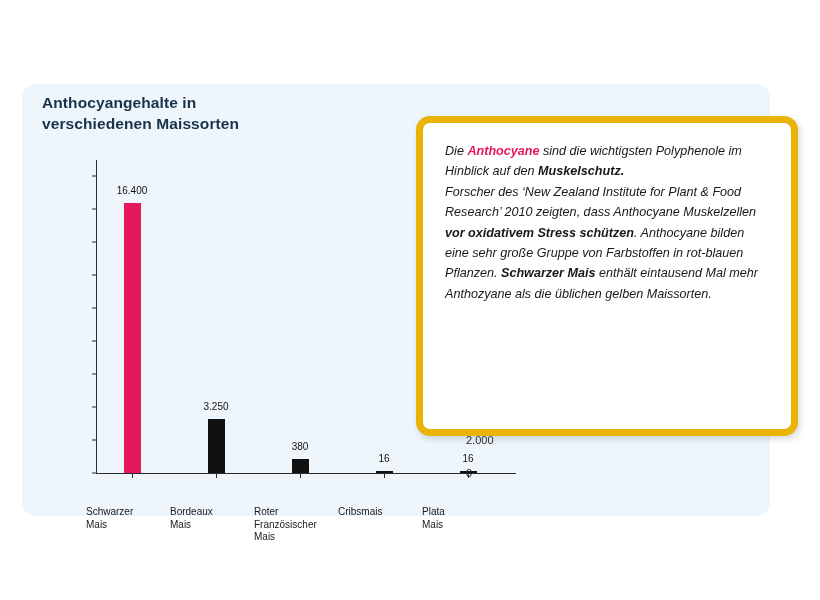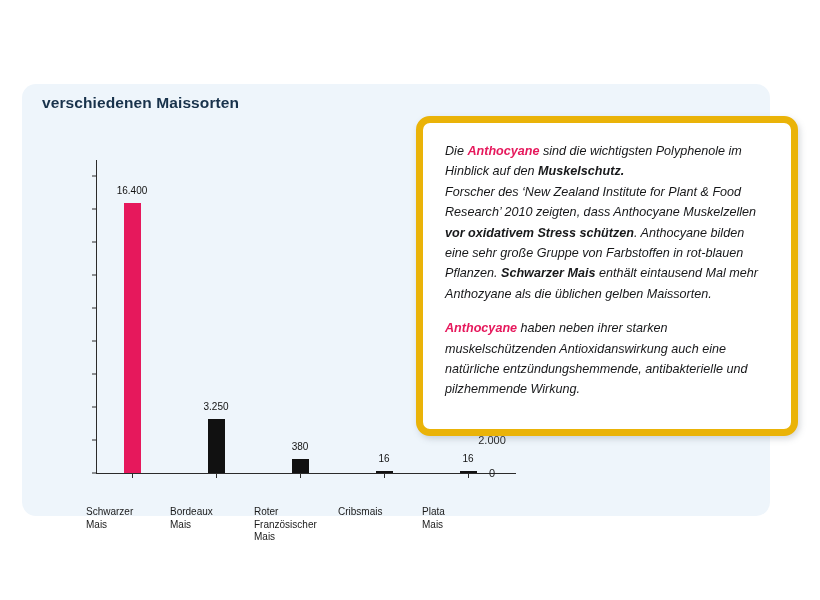--- a/index.html
+++ b/index.html
@@ -67,21 +67,21 @@
     left: 58px;
     top: 313px;
     width: 420px;
     height: 1px;
     background: #2b2b2b;
   }
   .ytick {
     position: absolute;
     right: 0;
     width: 52px;
-    text-align: center;
+    text-align: left;
     font-size: 11px;
     color: #1d1d1d;
     transform: translateY(-50%);
   }
   .ytick-mark {
     position: absolute;
     width: 5px;
     height: 1px;
     background: #2b2b2b;
     left: 54px;
@@ -158,20 +158,21 @@
   }
 </style>
 </head>
 <body>
 
 <div id="page">
 
   <div class="panel"></div>
 
   <div class="chart-title">
+    <div>Anthocyangehalte in</div>
     <div>verschiedenen Maissorten</div>
   </div>
 
   <div class="chart">
     <div class="axis-y"></div>
     <div class="axis-x"></div>
     <div id="ticks">
         <div class="ytick" style="top: 313px;">0</div>
         <div class="ytick-mark" style="top: 313px;"></div>
         <div class="ytick" style="top: 280.053px;">2.000</div>
@@ -230,16 +231,15 @@
         <div class="cat-label" style="left: 430px; top: 322px;">
           <div>Plata</div>
           <div>Mais</div>
         </div>
       </div>
   </div>
 
   <div class="callout">
     <p><span>Die </span><span class="hl">Anthocyane</span><span> sind die wichtigsten Polyphenole im Hinblick auf den </span><span class="bd">Muskelschutz.</span></p>
     <p><span>Forscher des ‘New Zealand Institute for Plant &amp; Food Research’ 2010 zeigten, dass Anthocyane Muskelzellen </span><span class="bd">vor oxidativem Stress schützen</span><span>.  Anthocyane bilden eine sehr große Gruppe von Farbstoffen in rot-blauen Pflanzen. </span><span class="bd">Schwarzer Mais</span><span>  enthält eintausend Mal mehr Anthozyane als die üblichen gelben Maissorten.</span></p>
-    <p class="gap"><span class="hl">Anthocyane</span><span> haben neben ihrer starken muskelschützenden Antioxidanswirkung auch eine natürliche entzündungshemmende, antibakterielle und pilzhemmende Wirkung.</span></p>
   </div>
 
 </div>
 
 </body></html>

